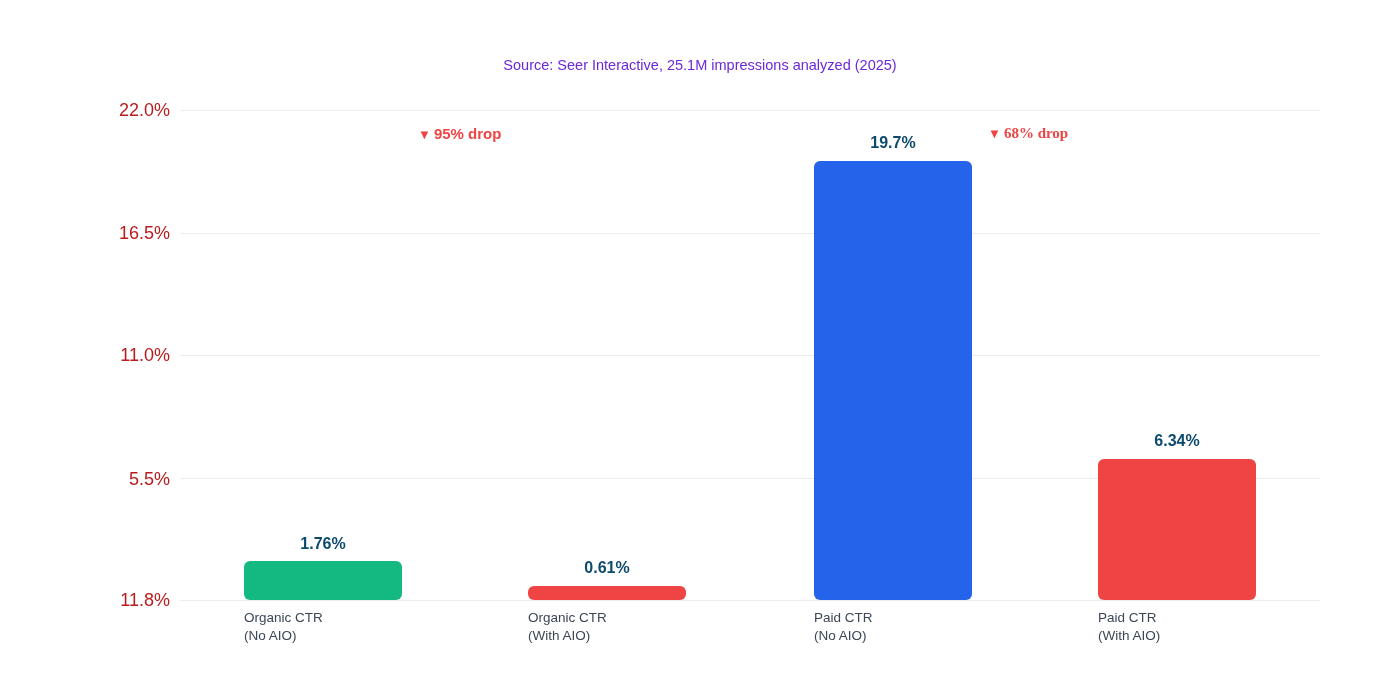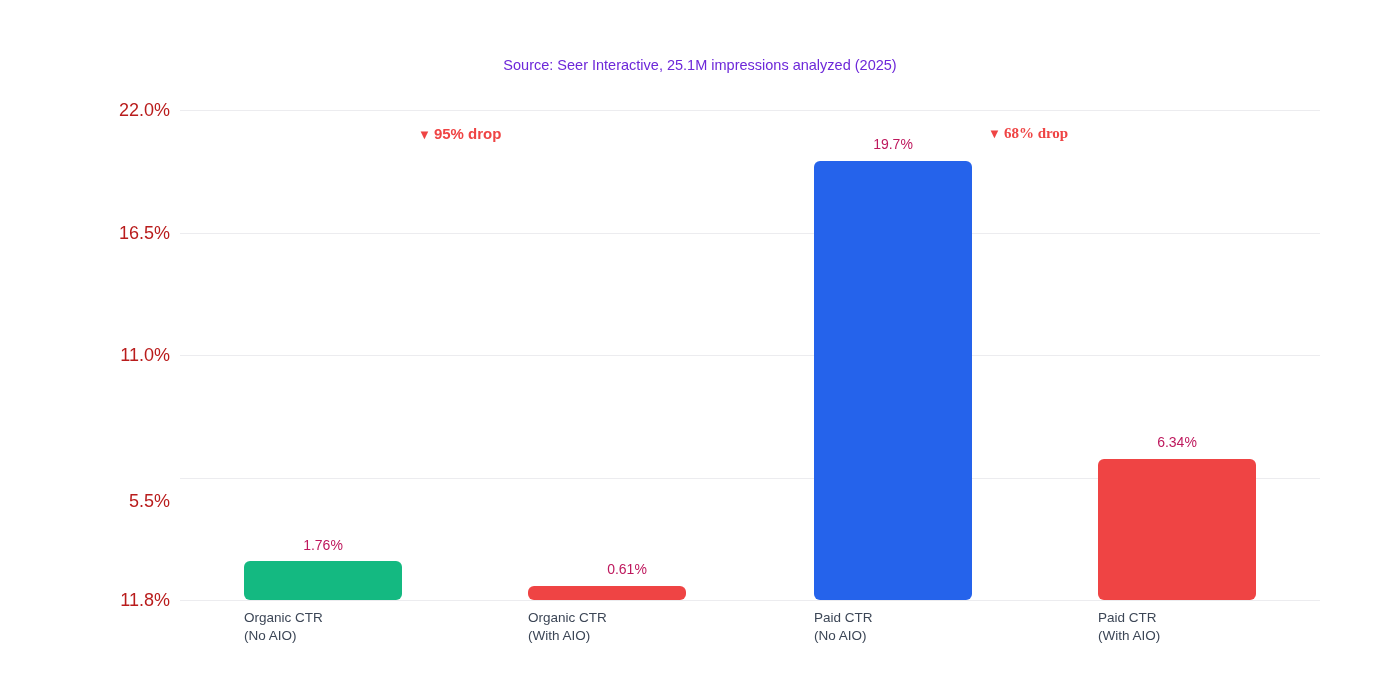--- a/index.html
+++ b/index.html
@@ -72,23 +72,23 @@
   
   .bar {
     position: absolute;
     bottom: 0;
     border-radius: 6px;
   }
 
   .bar-value {
     position: absolute;
     text-align: center;
-    font-size: 14px;
-    font-weight: normal;
-    color: #be185d;
+    font-size: 16px;
+    font-weight: bold;
+    color: #0c4a6e;
     transform: translateY(-100%);
   }
 
   
   .cat-label {
     position: absolute;
     text-align: left;
     font-size: 13.5px;
     color: #3c4656;
     line-height: 18px;
@@ -109,38 +109,38 @@
 </style>
 </head>
 <body>
 
 <div id="chart-root">
 
 
   <div id="chart-subtitle">Source: Seer Interactive, 25.1M impressions analyzed (2025)</div>
 
   <div class="ytick" style="left:110px; top:600px;">11.8%</div>
-  <div class="ytick" style="left:110px; top:501px;">5.5%</div>
+  <div class="ytick" style="left:110px; top:479px;">5.5%</div>
   <div class="ytick" style="left:110px; top:355px;">11.0%</div>
   <div class="ytick" style="left:110px; top:232.5px;">16.5%</div>
   <div class="ytick" style="left:110px; top:110px;">22.0%</div>
 
   <div id="plot-area">
 
     <div class="gridline" style="top: 490px; background: rgb(236, 236, 239);"></div>
     <div class="gridline" style="top: 367.5px; background: rgb(236, 236, 239);"></div>
     <div class="gridline" style="top: 245px; background: rgb(236, 236, 239);"></div>
     <div class="gridline" style="top: 122.5px; background: rgb(236, 236, 239);"></div>
     <div class="gridline" style="top: 0px; background: rgb(236, 236, 239);"></div>
 
     <div class="bar" id="bar-0" style="left: 64px; width: 158px; height: 39.2px; background: rgb(20, 185, 129);"></div>
     <div class="bar-value" id="bar-value-0" style="left: 64px; width: 158px; top: 443px;">1.76%</div>
 
     <div class="bar" id="bar-1" style="left: 348px; width: 158px; height: 13.5864px; background: rgb(239, 68, 68);"></div>
-    <div class="bar-value" id="bar-value-1" style="left: 368px; width: 158px; top: 467.414px;">0.61%</div>
+    <div class="bar-value" id="bar-value-1" style="left: 348px; width: 158px; top: 467.414px;">0.61%</div>
 
     <div class="bar" id="bar-2" style="left: 634px; width: 158px; height: 438.773px; background: rgb(37, 99, 235);"></div>
     <div class="bar-value" id="bar-value-2" style="left: 634px; width: 158px; top: 42.2273px;">19.7%</div>
 
     <div class="bar" id="bar-3" style="left: 918px; width: 158px; height: 141.209px; background: rgb(239, 68, 68);"></div>
     <div class="bar-value" id="bar-value-3" style="left: 918px; width: 158px; top: 339.791px;">6.34%</div>
 
     <div class="drop-annotation" style="left: 238px; top: 15px; color: rgb(239, 68, 68);">
       <span class="arrow-glyph">▼</span><span>95% drop</span>
     </div>

